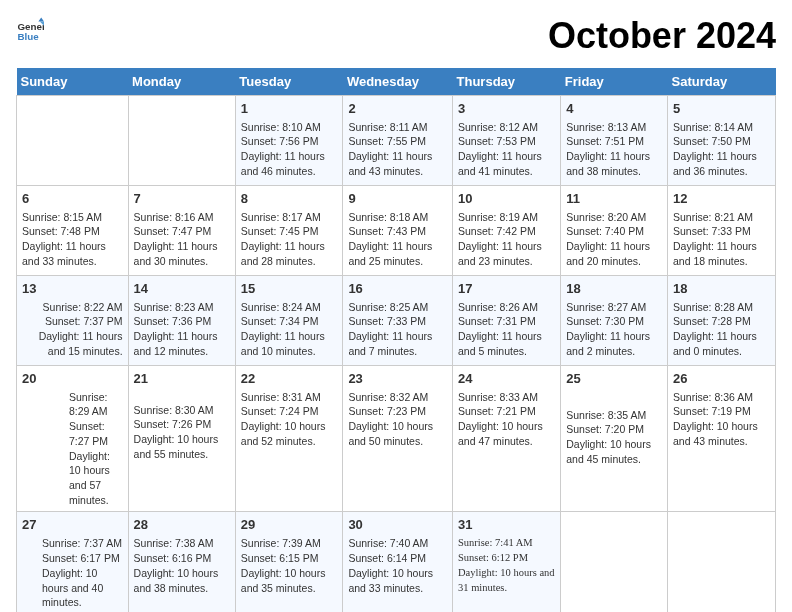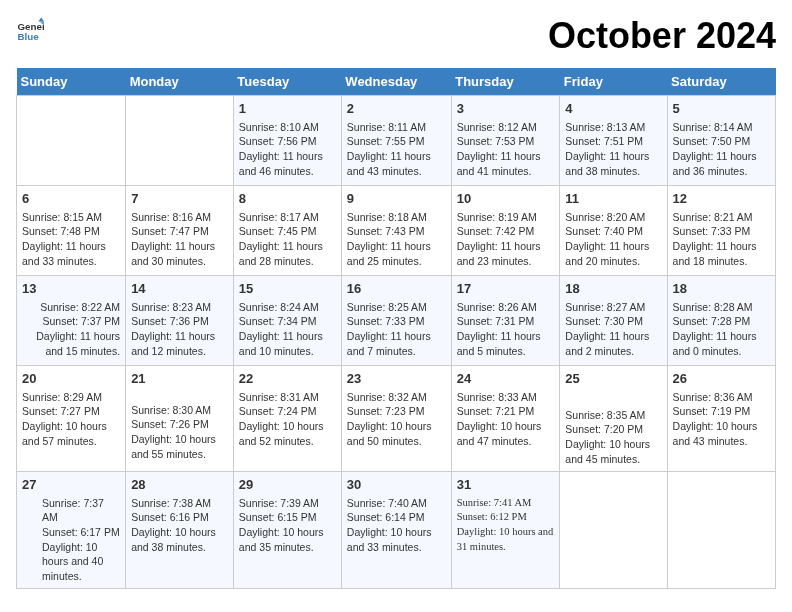--- a/index.html
+++ b/index.html
@@ -229,21 +229,21 @@
         <td>
           <span class="day-number">18</span>
           <div class="day-info" style="white-space: pre-line;">Sunrise: 8:28 AM
 Sunset: 7:28 PM
 Daylight: 11 hours and 0 minutes.</div>
         </td>
       </tr>
       <tr>
         <td>
           <span class="day-number">20</span>
-          <div class="day-info" style="white-space: pre-line;">Sunrise: 8:29 AM
+          <div class="day-info" style="white-space: pre-line; margin-left: 47px;">Sunrise: 8:29 AM
 Sunset: 7:27 PM
 Daylight: 10 hours and 57 minutes.</div>
         </td>
         <td>
           <span class="day-number">21</span>
           <div class="day-info" style="white-space: pre-line; margin-top: 15px;">Sunrise: 8:30 AM
 Sunset: 7:26 PM
 Daylight: 10 hours and 55 minutes.</div>
         </td>
         <td>

